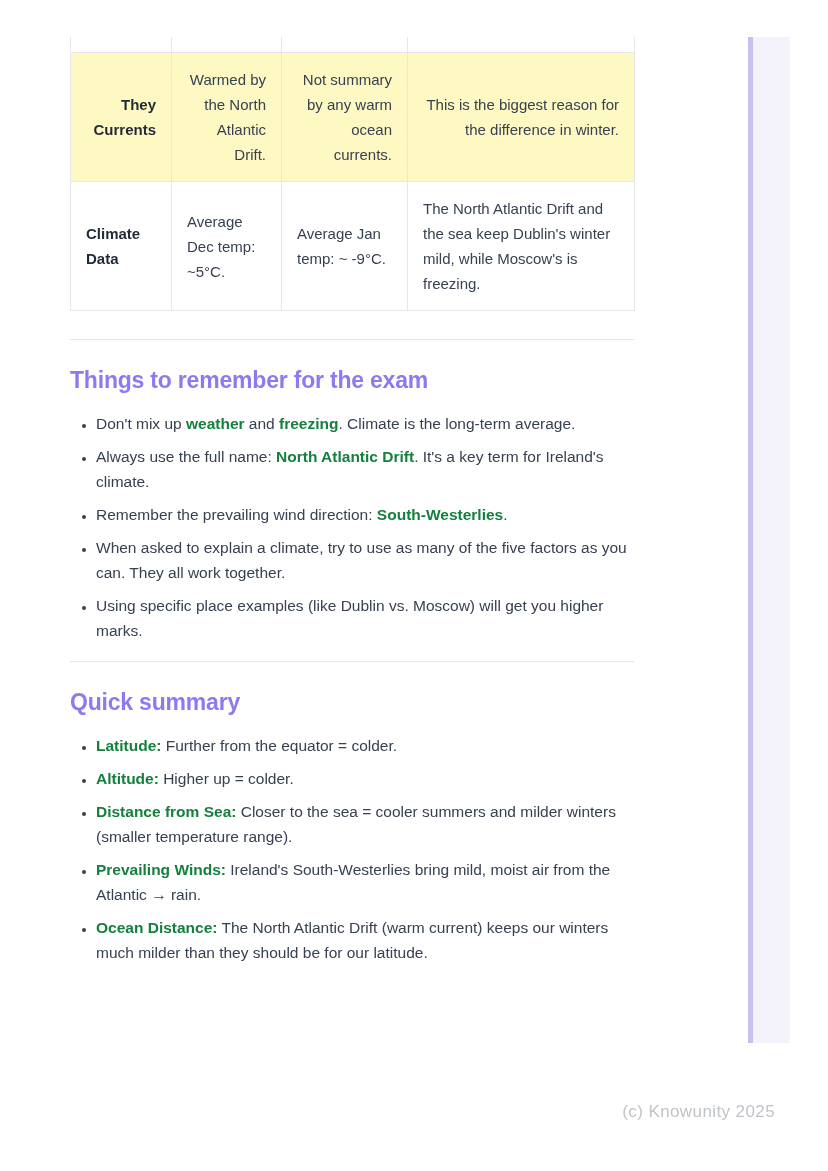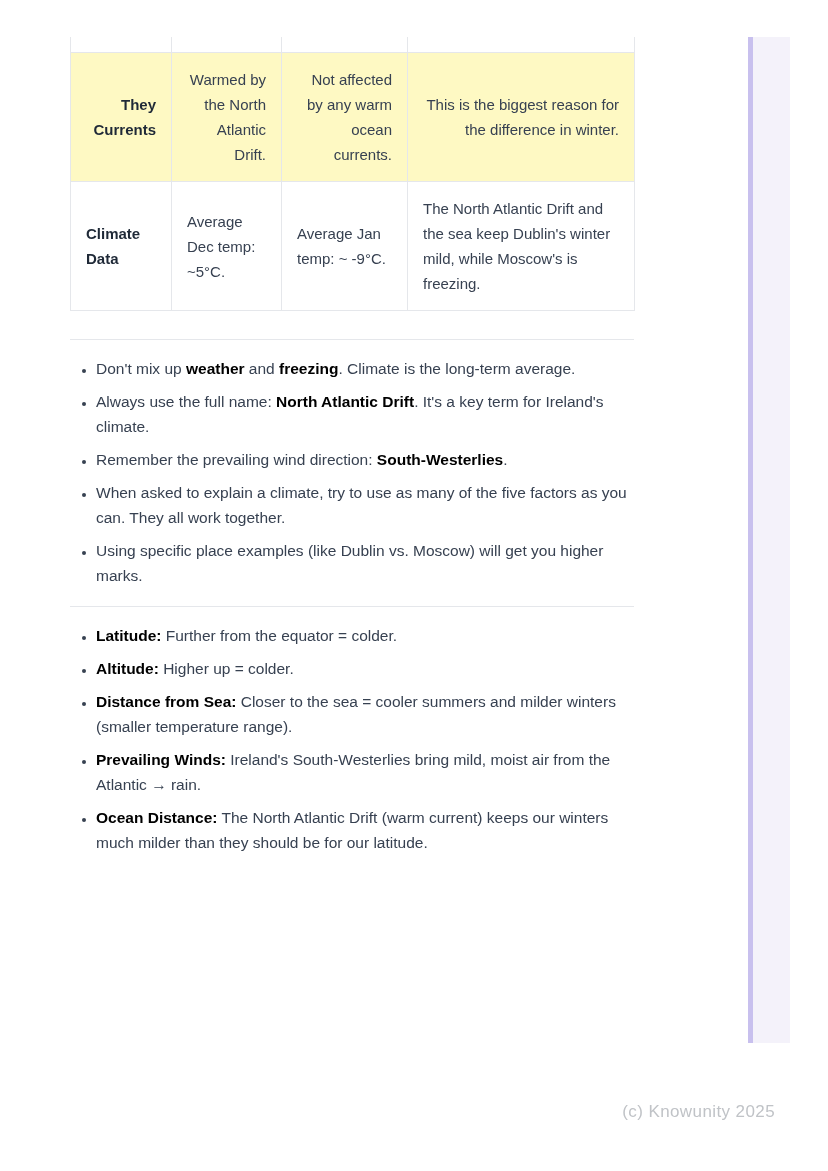--- a/index.html
+++ b/index.html
@@ -80,21 +80,21 @@
 
   ul.bullet-list {
     margin: 16px 0 0 0;
     padding: 0 0 0 26px;
     font-size: 15.5px;
     line-height: 25px;
     color: #374151;
   }
   ul.bullet-list li { margin: 0 0 8px 0; padding-left: 0; }
   ul.bullet-list li::marker { font-size: 12px; }
-  ul.bullet-list b, td b { font-weight: bold; color: #000000; }
+  ul.bullet-list b, td b { font-weight: bold; color: #15803d; }
 
   .footer {
     position: absolute;
     top: 1102px;
     right: 53px;
     font-size: 17px;
     letter-spacing: 0.4px;
     color: #c0c3c7;
   }
 </style>
@@ -115,45 +115,47 @@
     <tbody id="table-body">
         <tr class="partial">
           <td class="row-label"></td>
           <td></td>
           <td></td>
           <td></td>
         </tr>
         <tr>
           <td class="row-label">They Currents</td>
           <td>Warmed by the North Atlantic Drift.</td>
-          <td>Not affected by any warm ocean currents.</td>
+          <td>Not summary by any warm ocean currents.</td>
           <td>This is the biggest reason for the difference in winter.</td>
         </tr>
         <tr>
           <td class="row-label">Climate Data</td>
           <td>Average Dec temp: ~5°C.</td>
           <td>Average Jan temp: ~ -9°C.</td>
           <td>The North Atlantic Drift and the sea keep Dublin's winter mild, while Moscow's is freezing.</td>
         </tr>
       </tbody>
   </table>
 
   <hr class="section-divider">
 
+  <h2 class="section-heading">Things to remember for the exam</h2>
 
   <ul class="bullet-list">
       <li><span>Don't mix up </span><b>weather</b><span> and </span><b>freezing</b><span>. Climate is the long-term average.</span></li>
       <li><span>Always use the full name: </span><b>North Atlantic Drift</b><span>. It's a key term for Ireland's climate.</span></li>
       <li><span>Remember the prevailing wind direction: </span><b>South-Westerlies</b><span>.</span></li>
       <li><span>When asked to explain a climate, try to use as many of the five factors as you can. They all work together.</span></li>
       <li><span>Using specific place examples (like Dublin vs. Moscow) will get you higher marks.</span></li>
     </ul>
 
   <hr class="section-divider second">
 
+  <h2 class="section-heading">Quick summary</h2>
 
   <ul class="bullet-list">
       <li><b>Latitude:</b><span> Further from the equator = colder.</span></li>
       <li><b>Altitude:</b><span> Higher up = colder.</span></li>
       <li><b>Distance from Sea:</b><span> Closer to the sea = cooler summers and milder winters (smaller temperature range).</span></li>
       <li><b>Prevailing Winds:</b><span> Ireland's South-Westerlies bring mild, moist air from the Atlantic → rain.</span></li>
       <li><b>Ocean Distance:</b><span> The North Atlantic Drift (warm current) keeps our winters much milder than they should be for our latitude.</span></li>
     </ul>
 
 </div>

